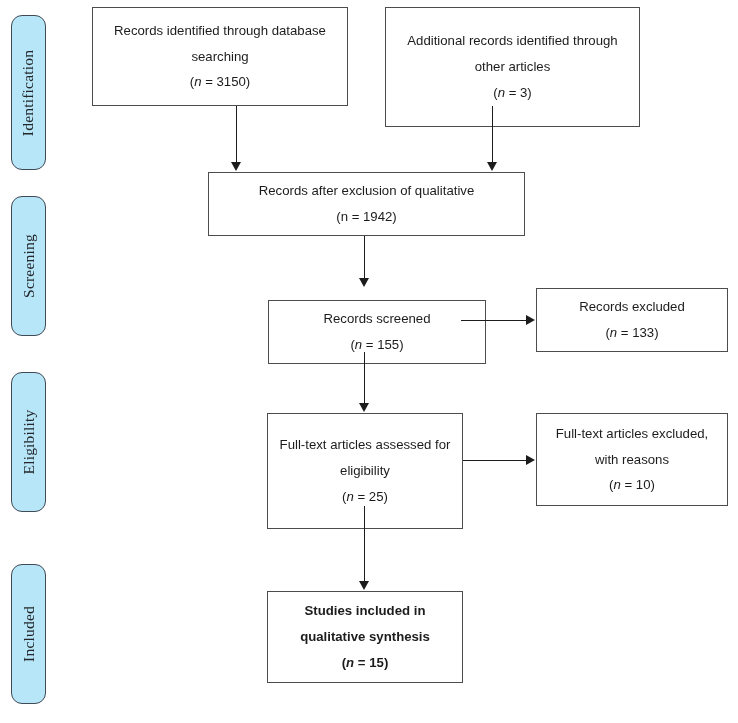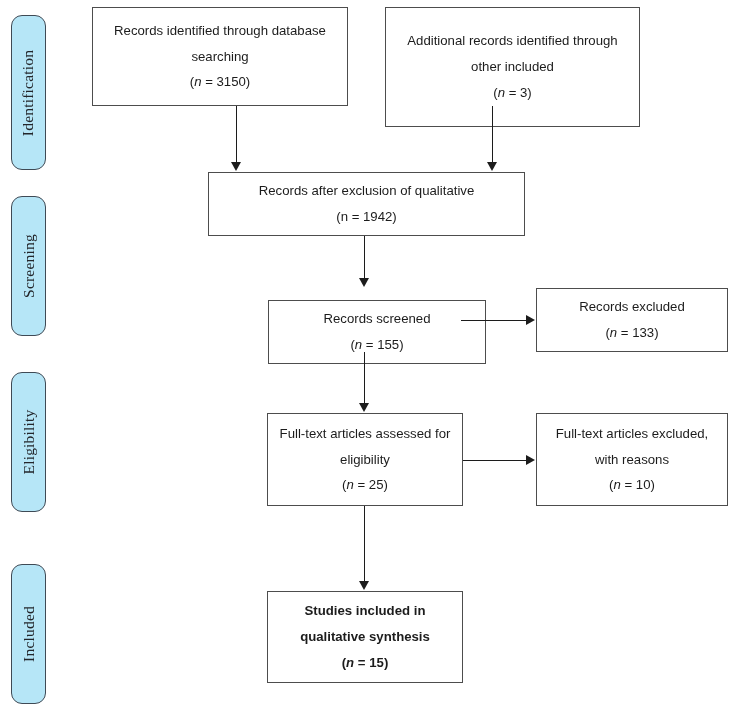--- a/index.html
+++ b/index.html
@@ -107,21 +107,21 @@
   </div>
 
   <div class="flow-box" style="left:92px; top:7px; width:256px; height:99px;">
     <span class="line">Records identified through database</span>
     <span class="line">searching</span>
     <span class="line n"><span>(</span><em>n</em><span> = </span><span>3150</span><span>)</span></span>
   </div>
 
   <div class="flow-box" style="left:385px; top:7px; width:255px; height:120px;">
     <span class="line">Additional records identified through</span>
-    <span class="line">other included</span>
+    <span class="line">other articles</span>
     <span class="line n"><span>(</span><em>n</em><span> = </span><span>3</span><span>)</span></span>
   </div>
 
   <div class="v-line" style="left:236px; top:106px; height:57px;"></div>
   <div class="arrow-down" style="left:231px; top:162px;"></div>
 
   <div class="v-line" style="left:492px; top:106px; height:57px;"></div>
   <div class="arrow-down" style="left:487px; top:162px;"></div>
 
   <div class="flow-box" style="left:208px; top:172px; width:317px; height:64px;">
@@ -141,21 +141,21 @@
     <span class="line">Records excluded</span>
     <span class="line n"><span>(</span><em>n</em><span> = </span><span>133</span><span>)</span></span>
   </div>
 
   <div class="h-line" style="left:461px; top:320px; width:66px;"></div>
   <div class="arrow-right" style="left:526px; top:315px;"></div>
 
   <div class="v-line" style="left:364px; top:352px; height:52px;"></div>
   <div class="arrow-down" style="left:359px; top:403px;"></div>
 
-  <div class="flow-box" style="left:267px; top:413px; width:196px; height:93px;">
+  <div class="flow-box" style="left:267px; top:413px; width:196px; height:116px;">
     <span class="line">Full-text articles assessed for</span>
     <span class="line">eligibility</span>
     <span class="line n"><span>(</span><em>n</em><span> = </span><span>25</span><span>)</span></span>
   </div>
 
   <div class="flow-box" style="left:536px; top:413px; width:192px; height:93px;">
     <span class="line">Full-text articles excluded,</span>
     <span class="line">with reasons</span>
     <span class="line n"><span>(</span><em>n</em><span> = </span><span>10</span><span>)</span></span>
   </div>

